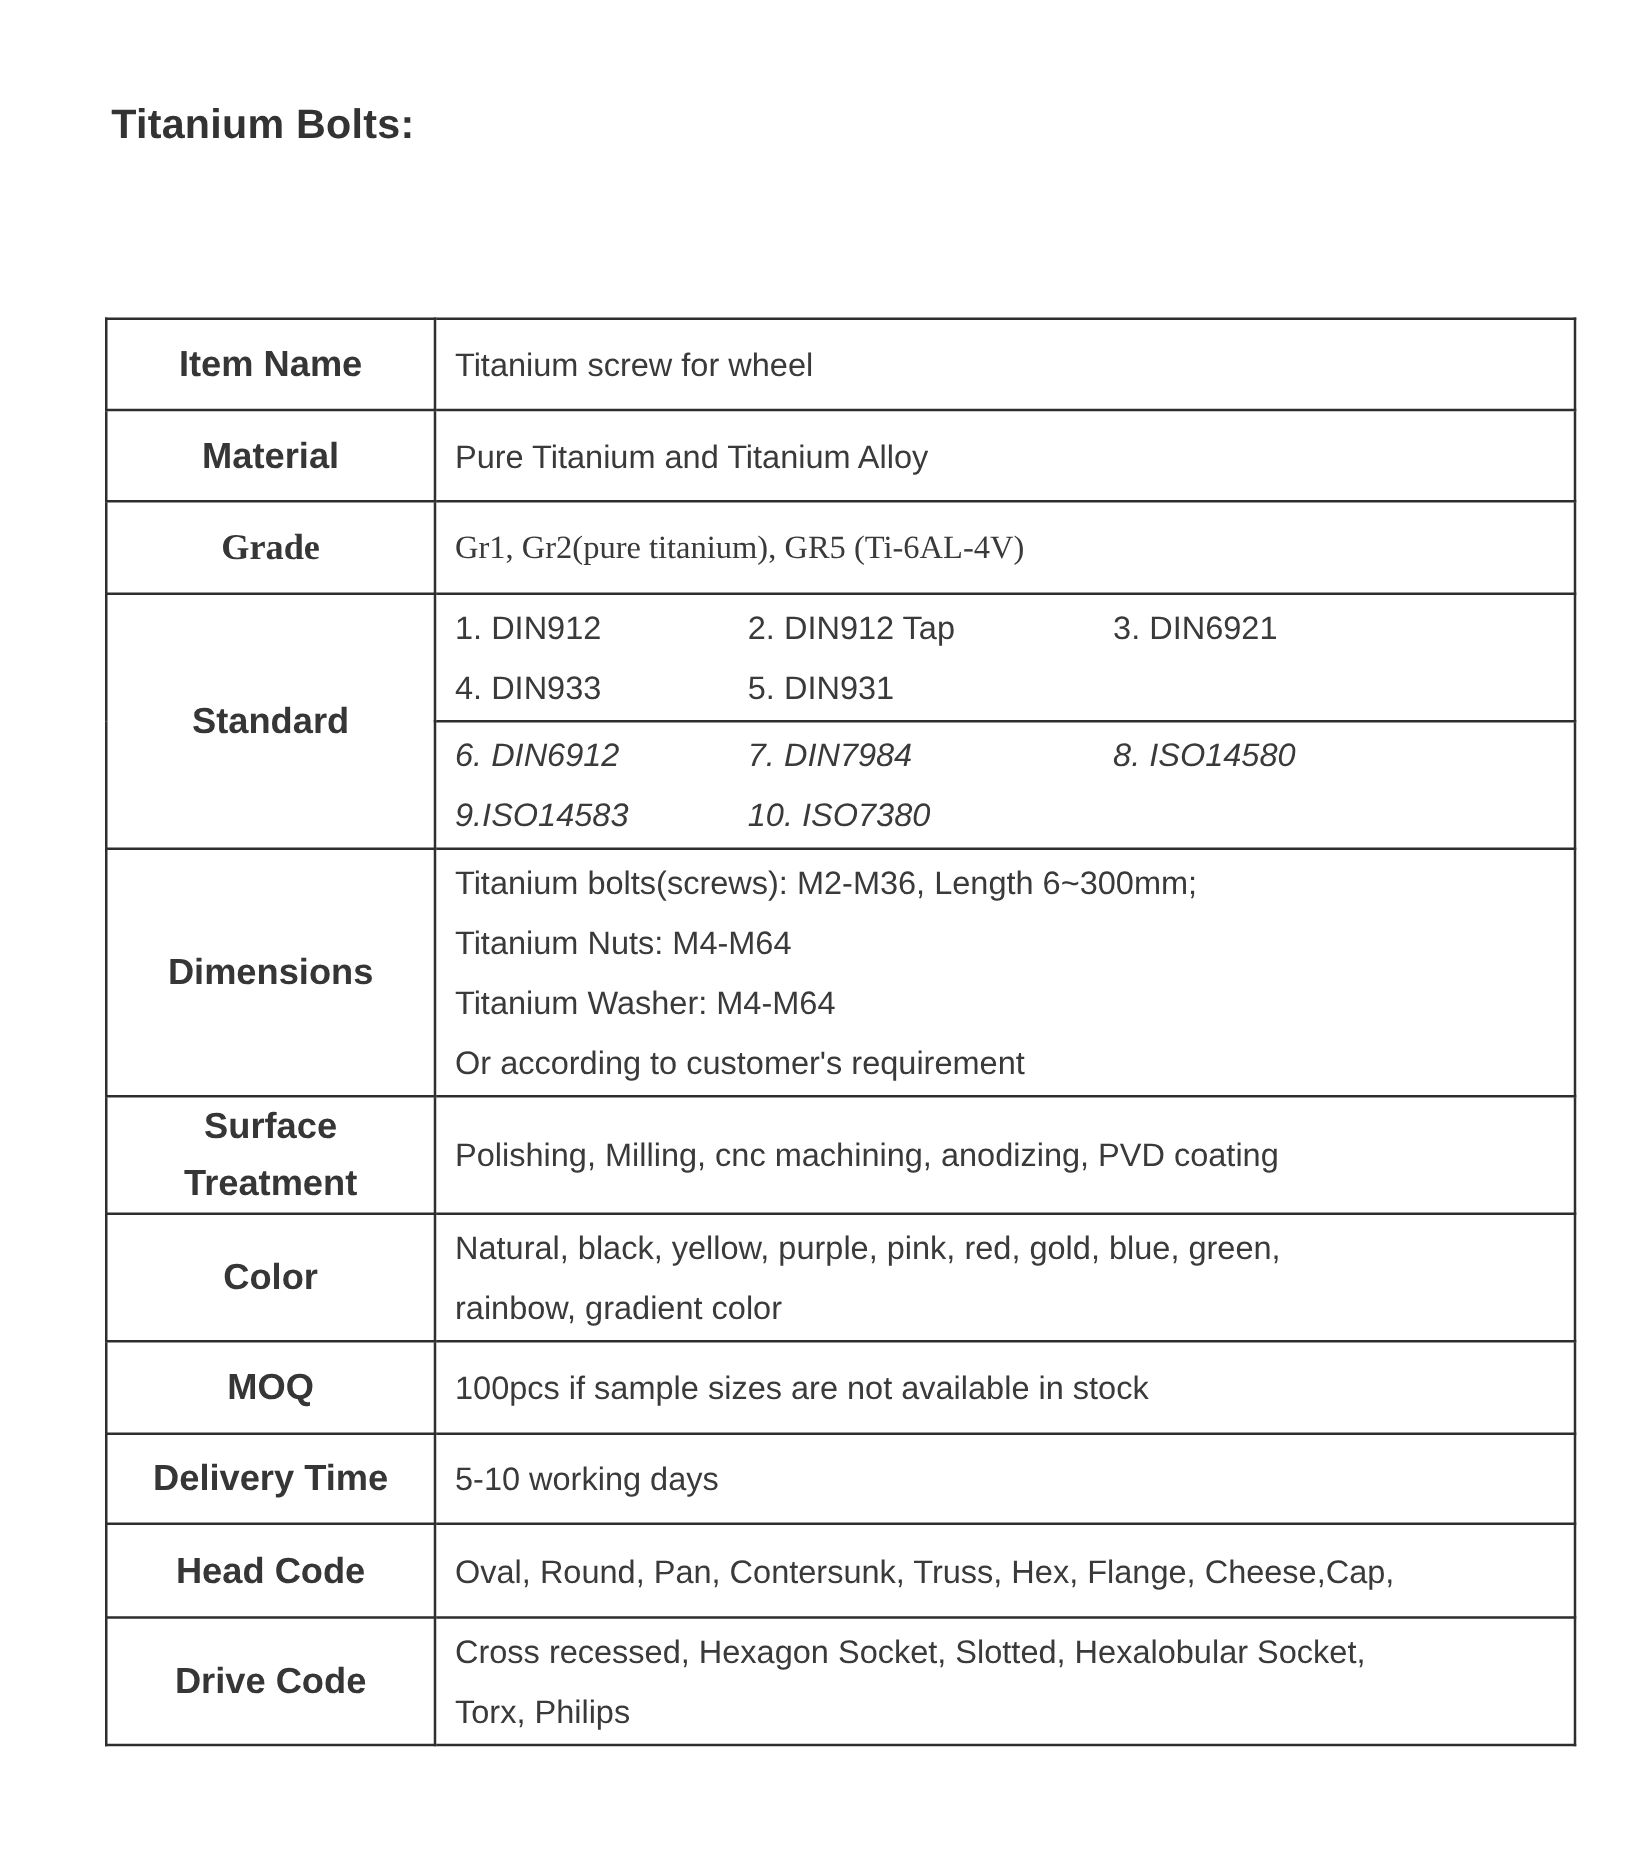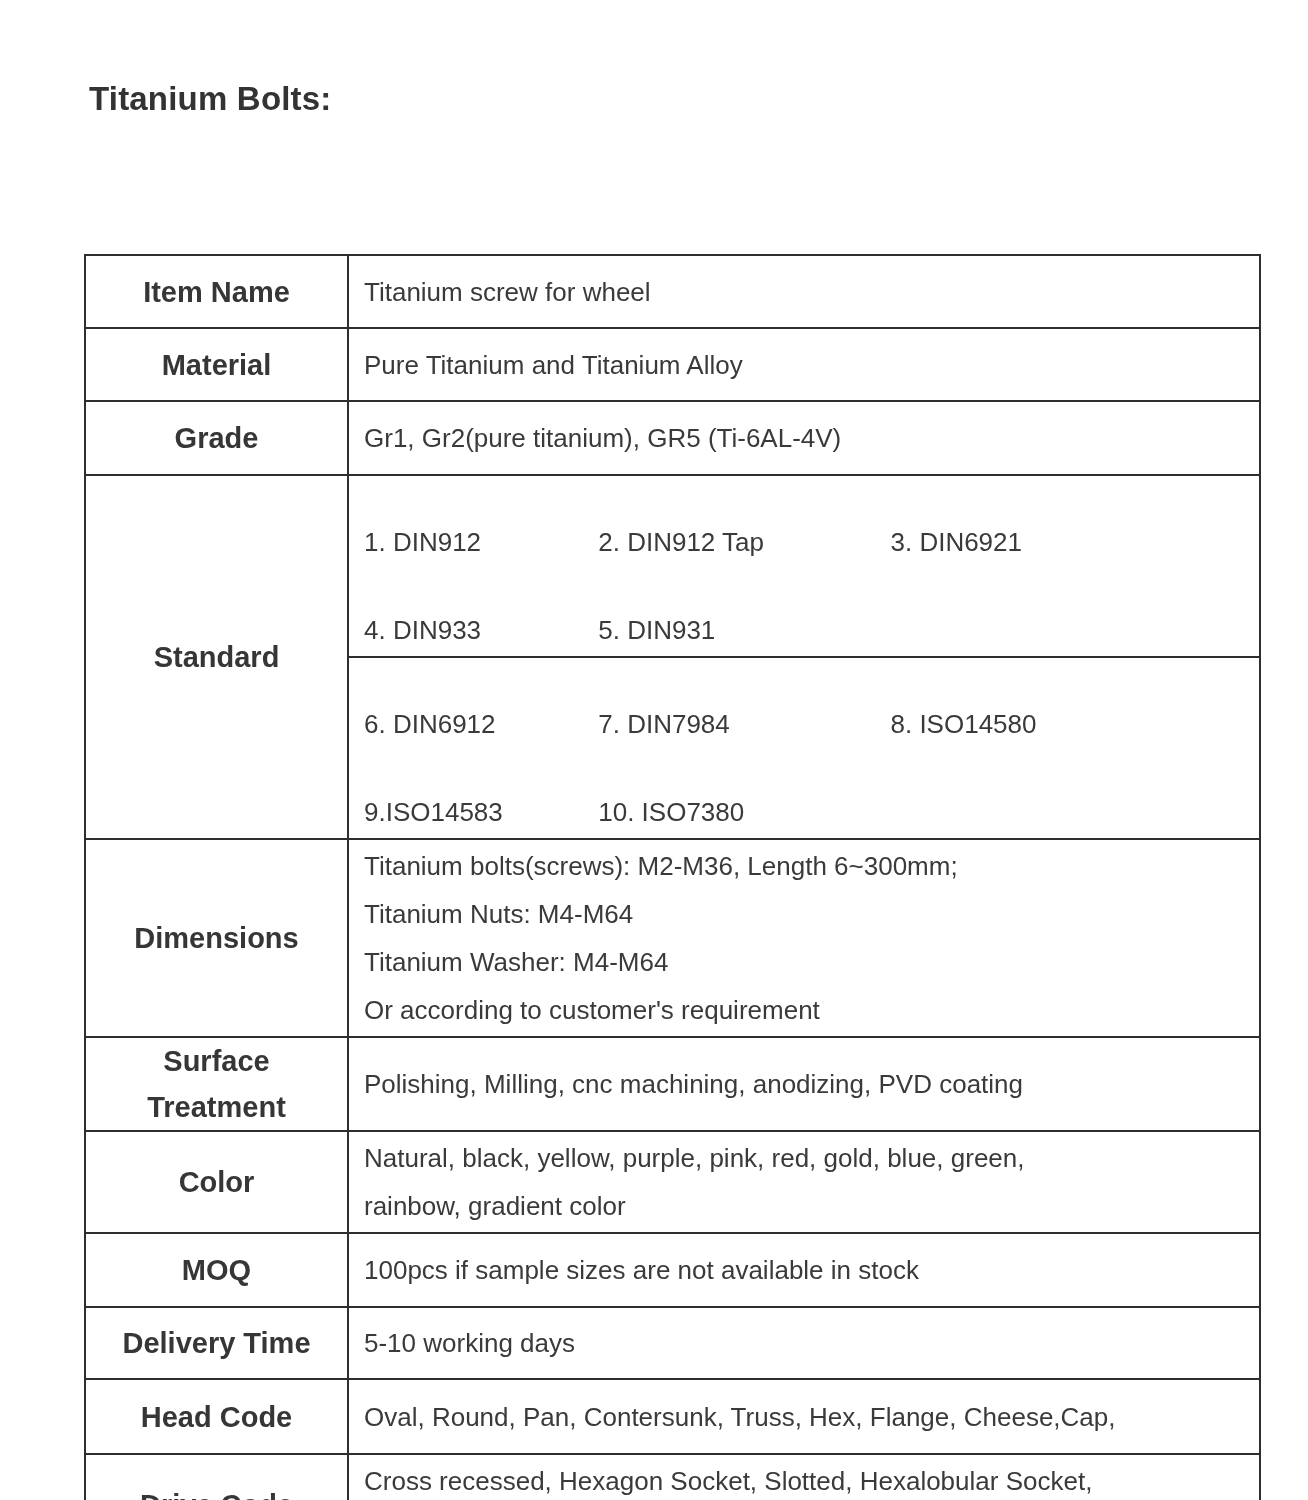--- a/index.html
+++ b/index.html
@@ -54,33 +54,33 @@
   td.val {
     vertical-align: middle;
     font-size: 26px;
     line-height: 48px;
     color: #3a3a3a;
     padding: 2px 36px 2px 15px;
   }
   
   tr.h-item  td { height: 73px; }
   tr.h-mat   td { height: 73px; }
-  tr.h-grade td { height: 74px; }
+  tr.h-grade td { height: 74px; font-family: Liberation Serif, serif; }
   tr.h-std1  td.val { height: 95px; }
-  tr.h-std2  td.val { height: 100px; }
+  tr.h-std2  td.val { height: 100px; font-style: italic; }
   tr.h-dim   td { height: 190px; }
   tr.h-surf  td { height: 93px; }
   tr.h-color td { height: 94px; }
   tr.h-moq   td { height: 74px; margin-top: 25px; }
   tr.h-del   td { height: 72px; }
   tr.h-head  td { height: 75px; margin-left: 44px; }
   tr.h-drive td { height: 98px; }
   
   .std-line { white-space: nowrap; }
-  .std-line .t1 { display: inline-block; width: 227px; margin-top: 40px; }
+  .std-line .t1 { display: inline-block; width: 227px; }
   .std-line .t2 { display: inline-block; width: 285px; }
   .std-line .t3 { display: inline-block; }
 </style>
 </head>
 <body>
 
 <h1 class="title">Titanium Bolts:</h1>
 
 <table class="spec-table">
   <colgroup>

